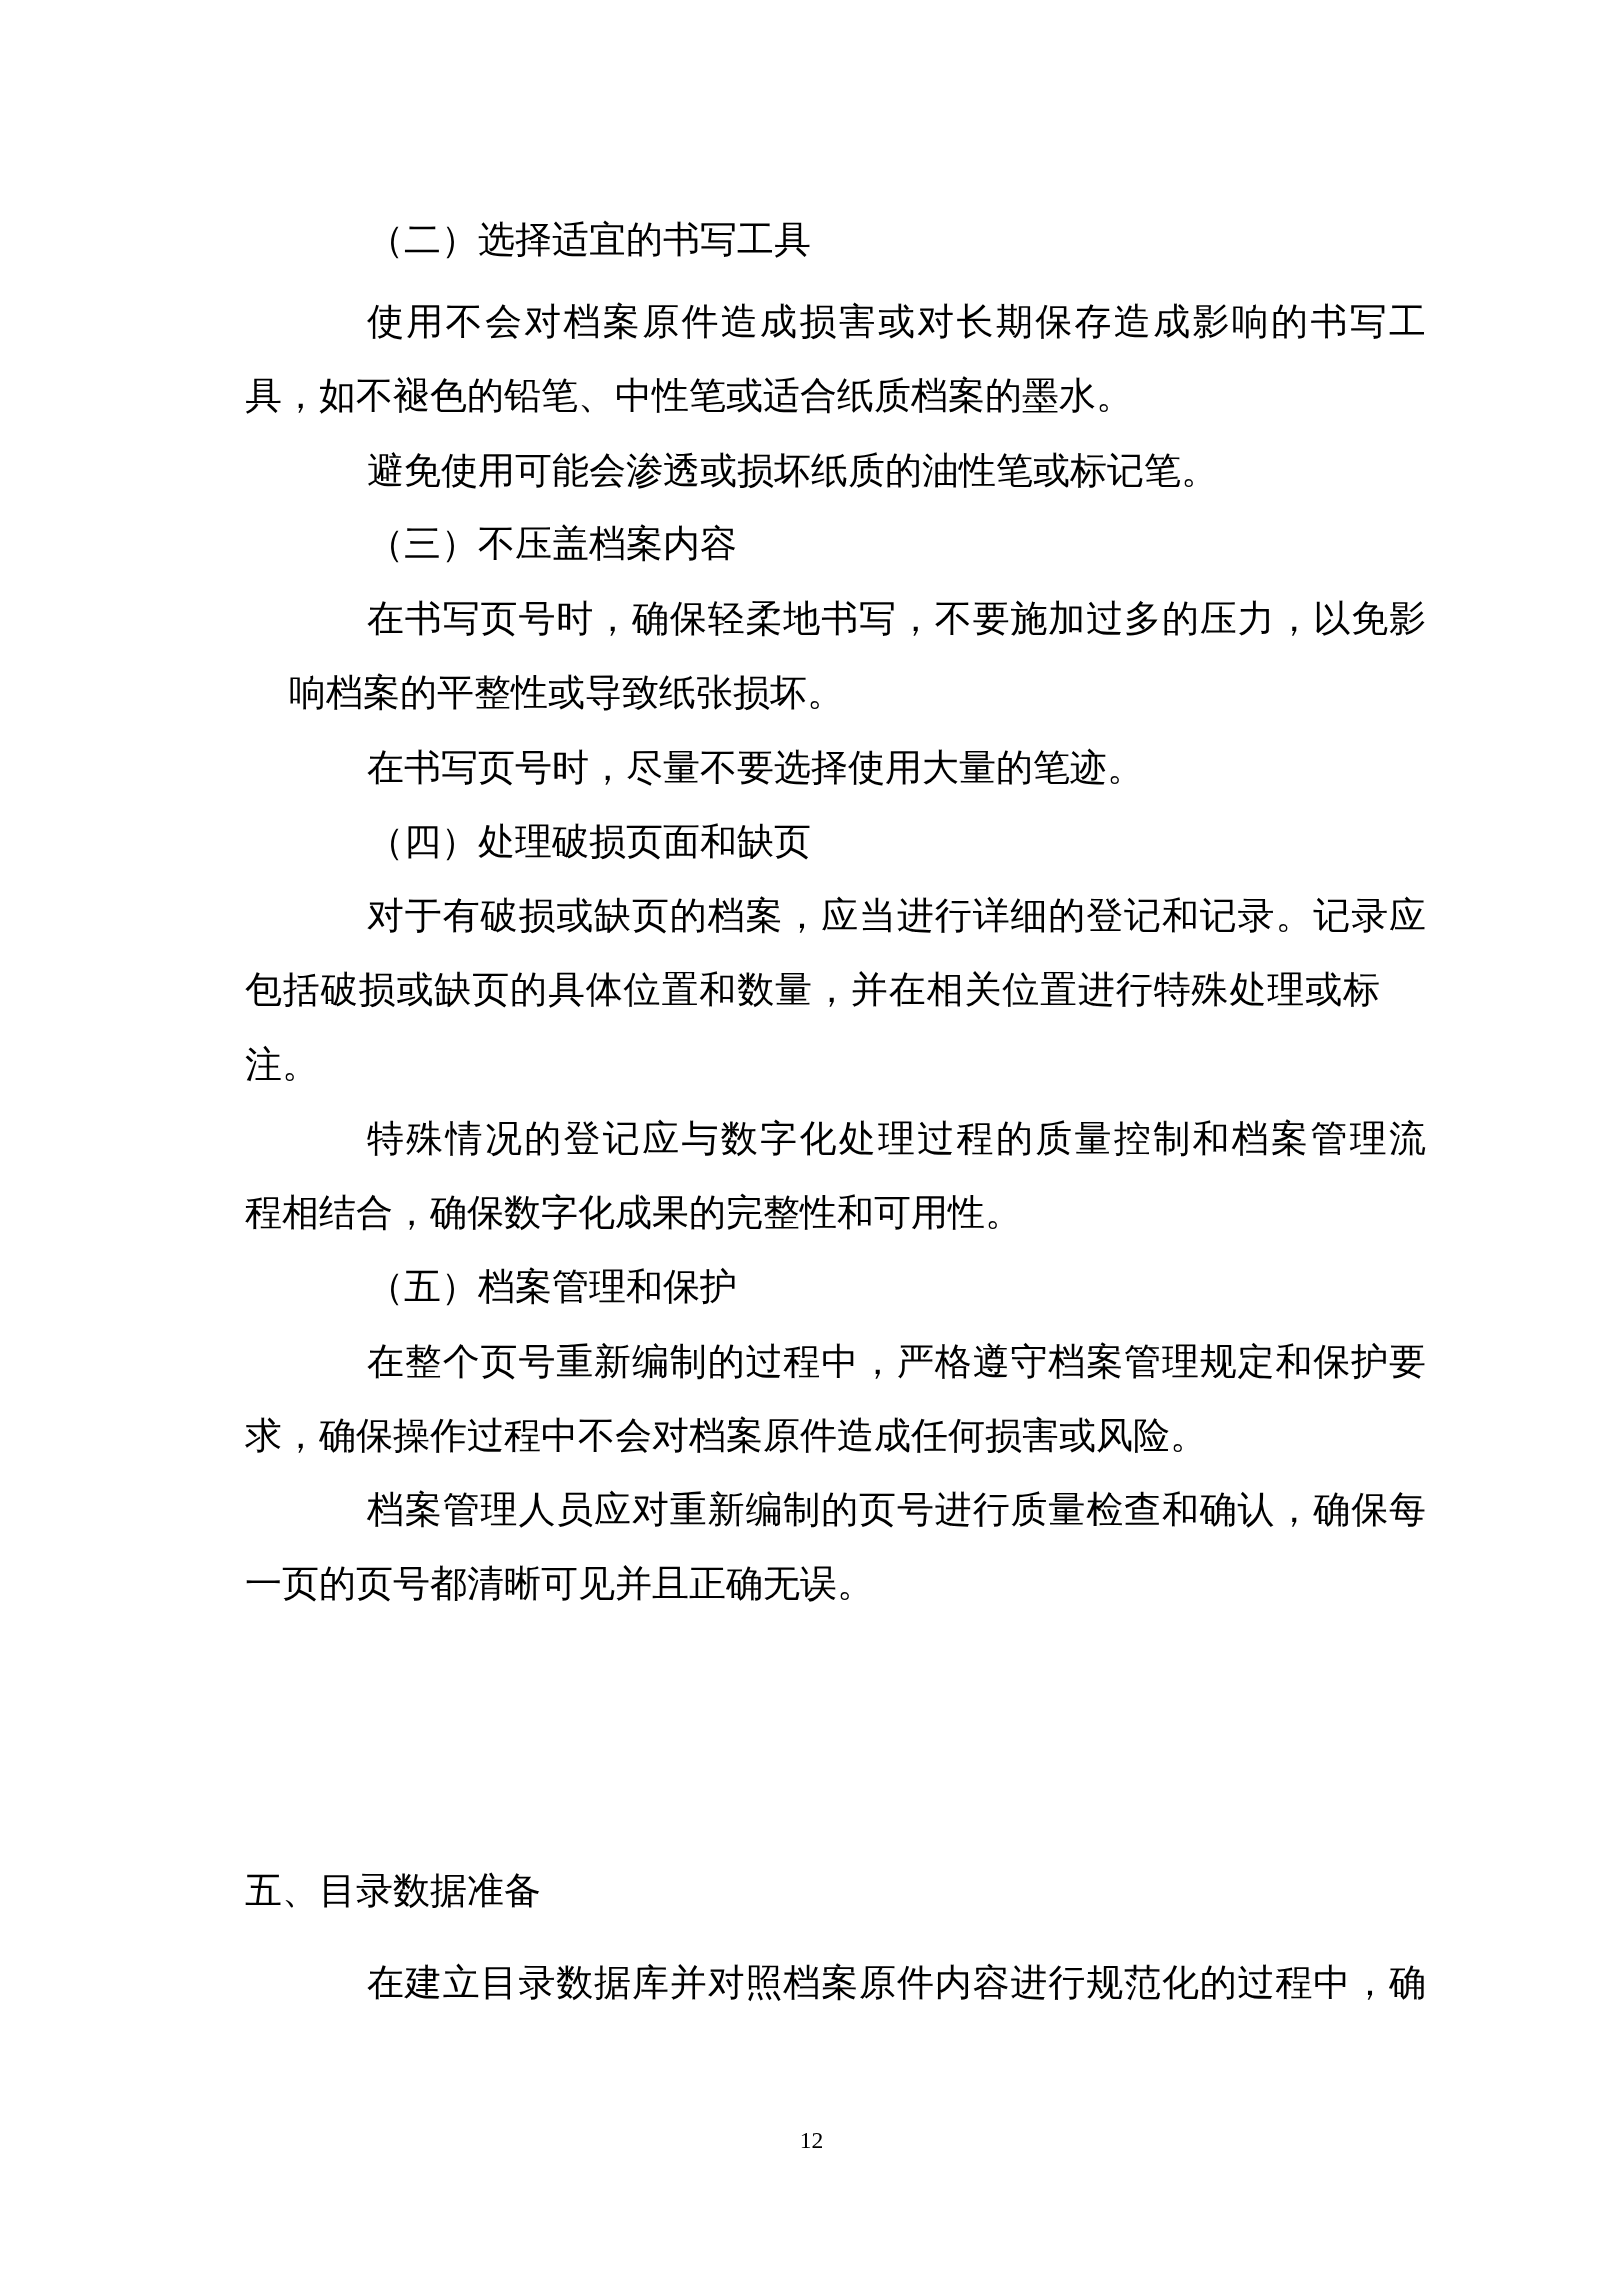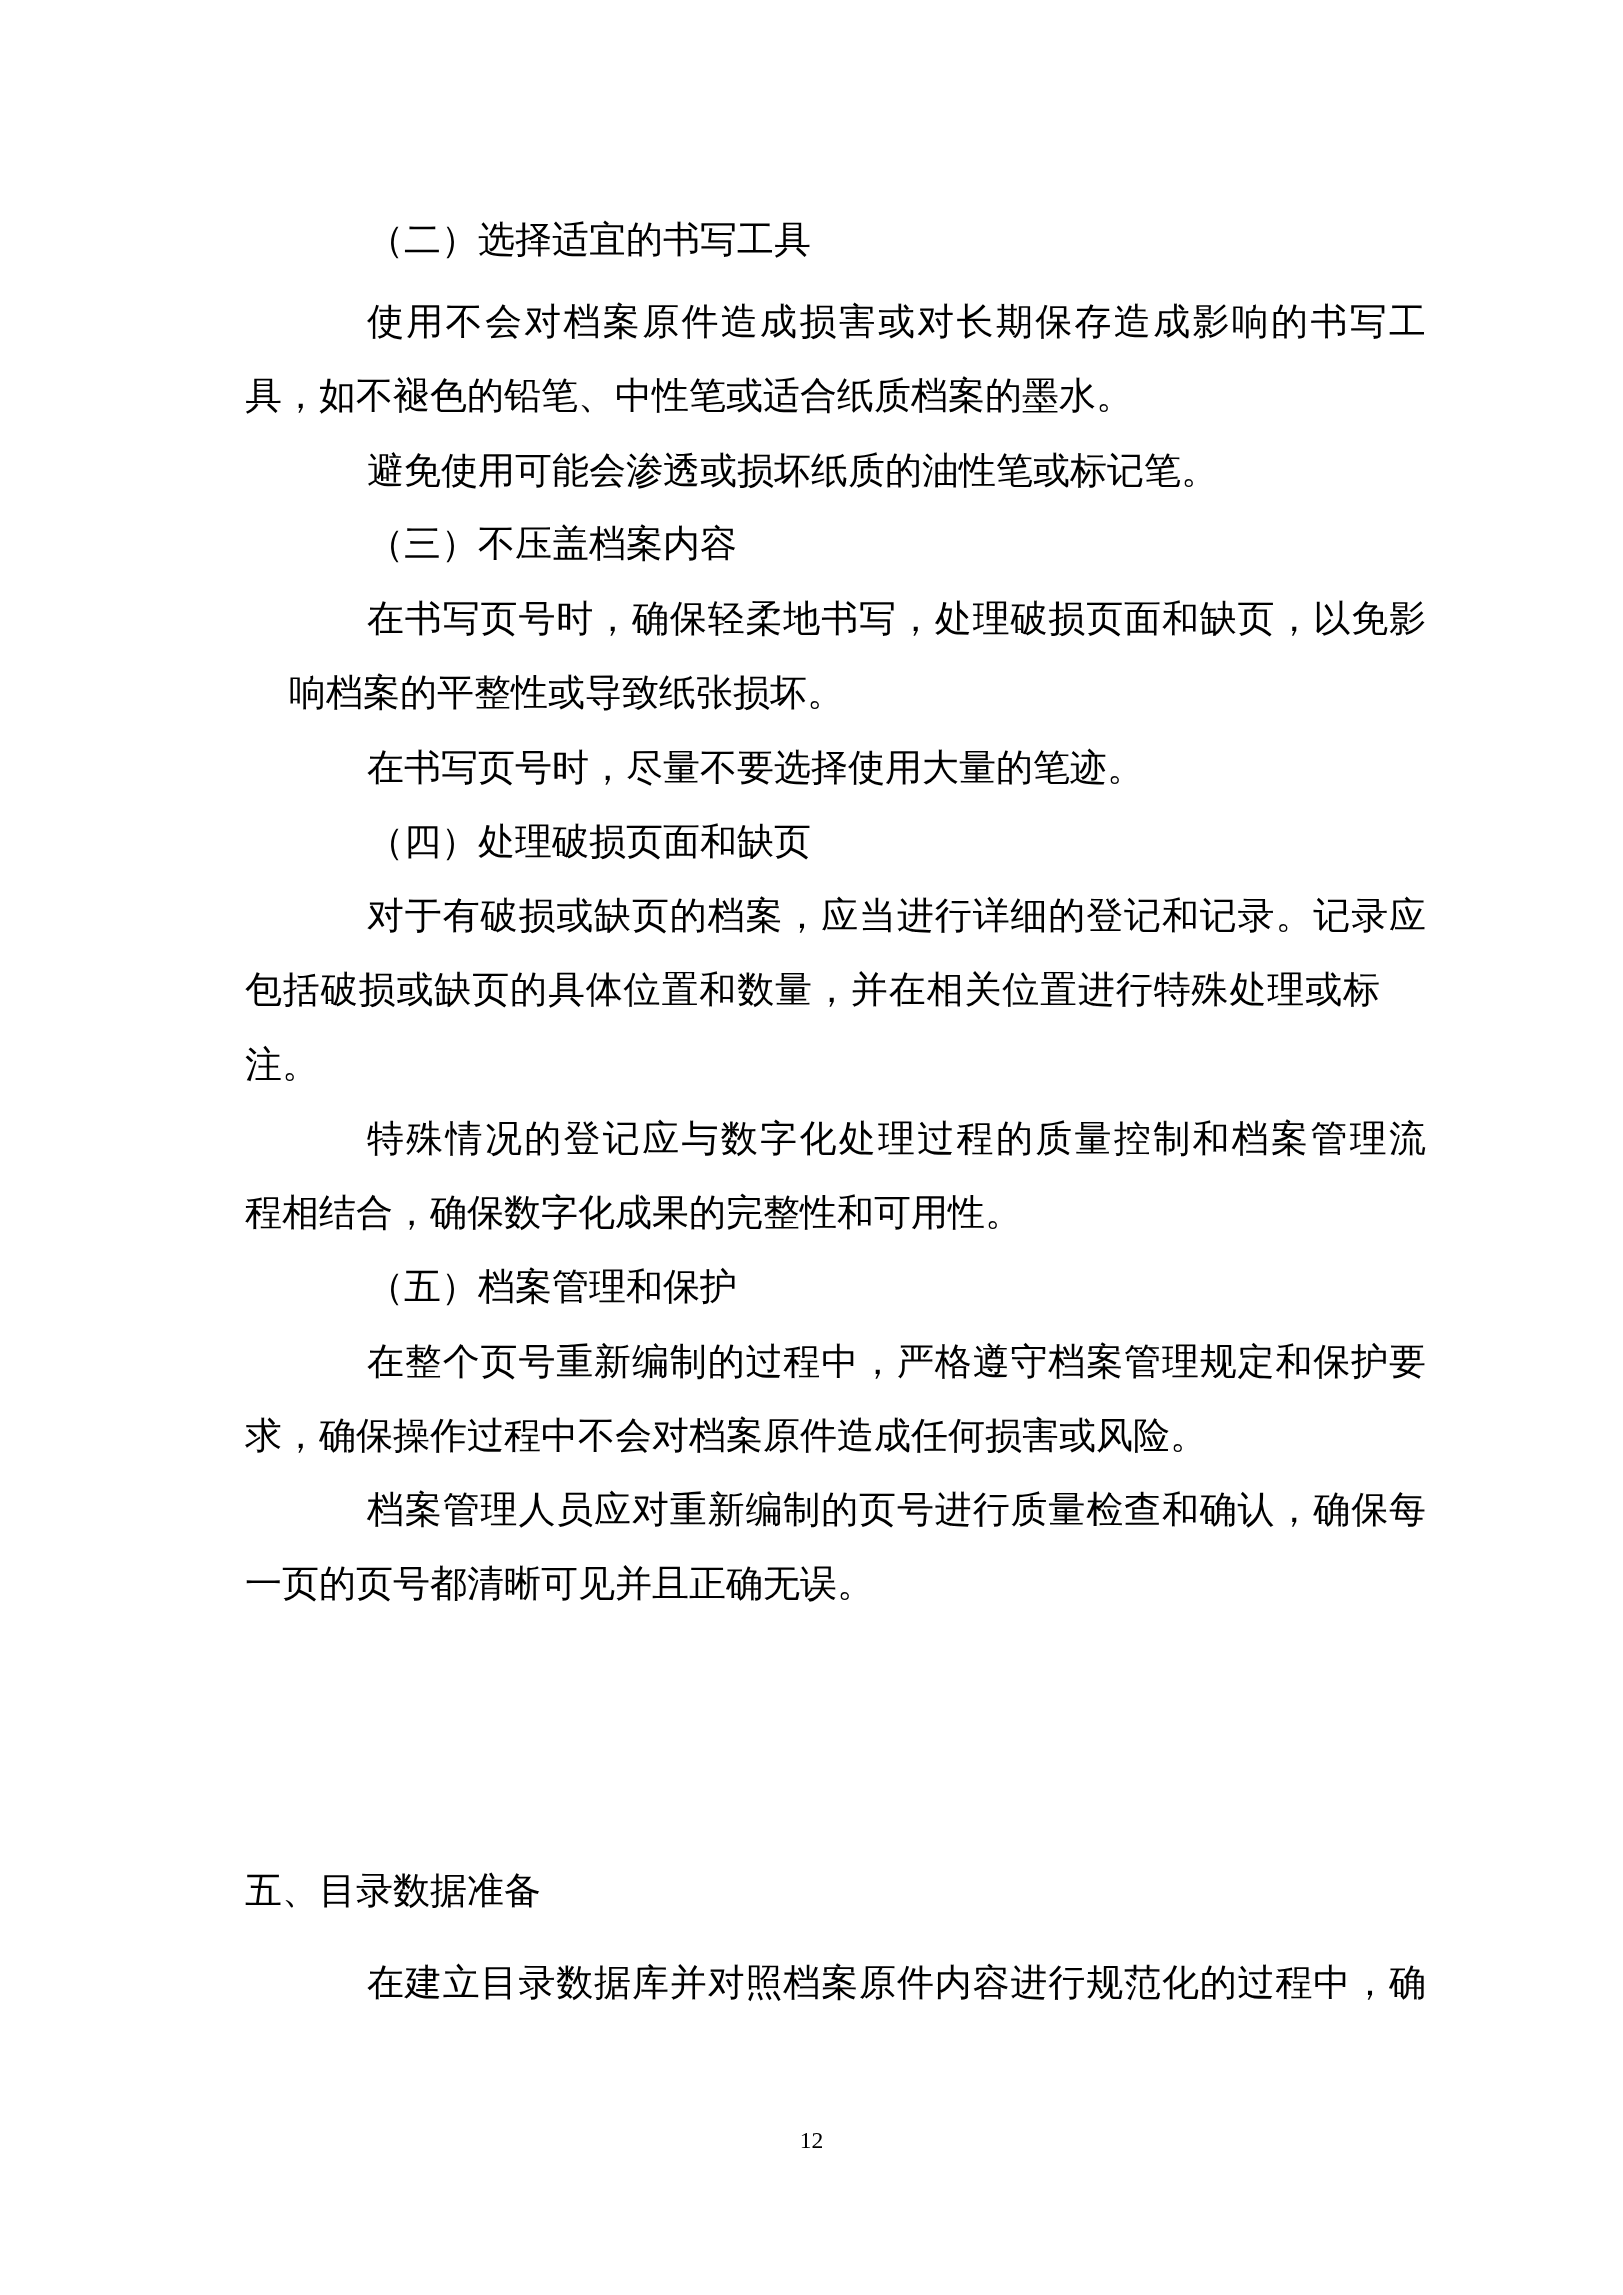--- a/index.html
+++ b/index.html
@@ -62,21 +62,21 @@
 
     <div class="line indent" style="top:219px;">（二）选择适宜的书写工具</div>
 
     <div class="line indent justify" style="top:301px;">使用不会对档案原件造成损害或对长期保存造成影响的书写工</div>
     <div class="line" style="top:375px;">具，如不褪色的铅笔、中性笔或适合纸质档案的墨水。</div>
 
     <div class="line indent" style="top:450px;">避免使用可能会渗透或损坏纸质的油性笔或标记笔。</div>
 
     <div class="line indent" style="top:523px;">（三）不压盖档案内容</div>
 
-    <div class="line indent justify" style="top:598px;">在书写页号时，确保轻柔地书写，处理破损页面和缺页，以免影</div>
+    <div class="line indent justify" style="top:598px;">在书写页号时，确保轻柔地书写，不要施加过多的压力，以免影</div>
     <div class="line" style="top:672px;margin-left:44px;">响档案的平整性或导致纸张损坏。</div>
 
     <div class="line indent" style="top:747px;">在书写页号时，尽量不要选择使用大量的笔迹。</div>
 
     <div class="line indent" style="top:821px;">（四）处理破损页面和缺页</div>
 
     <div class="line indent justify" style="top:895px;">对于有破损或缺页的档案，应当进行详细的登记和记录。记录应</div>
     <div class="line justify" style="top:969px;">包括破损或缺页的具体位置和数量，并在相关位置进行特殊处理或标</div>
     <div class="line" style="top:1044px;">注。</div>
 

